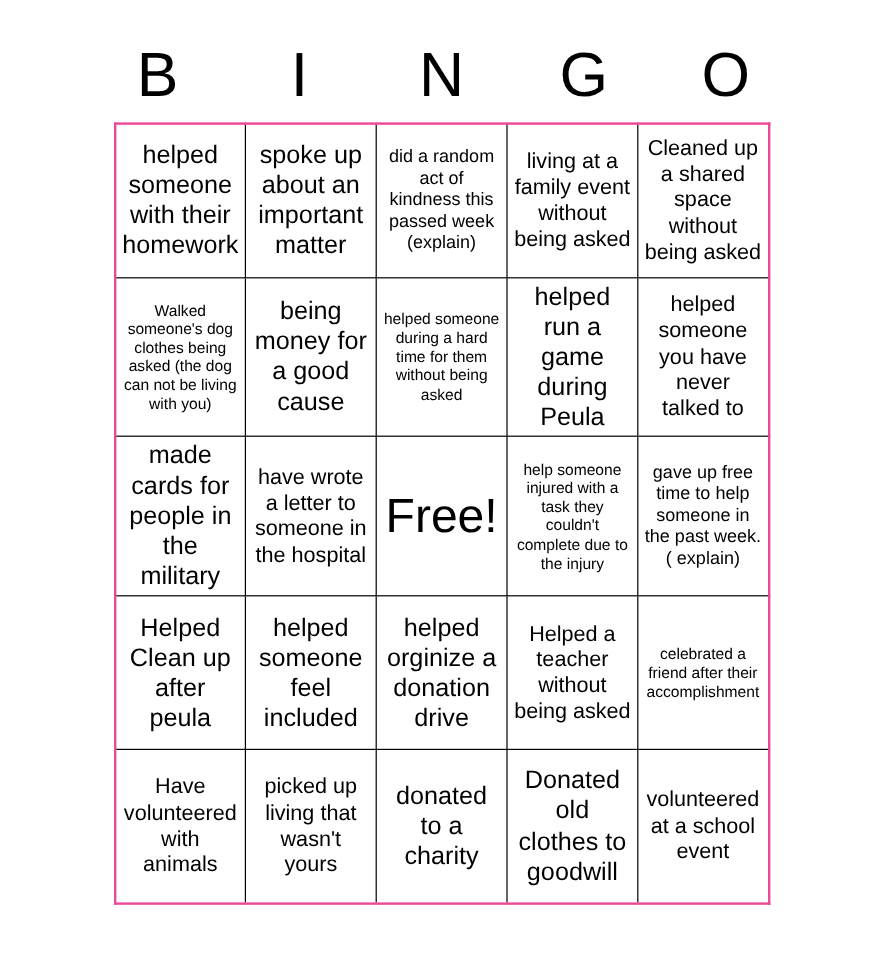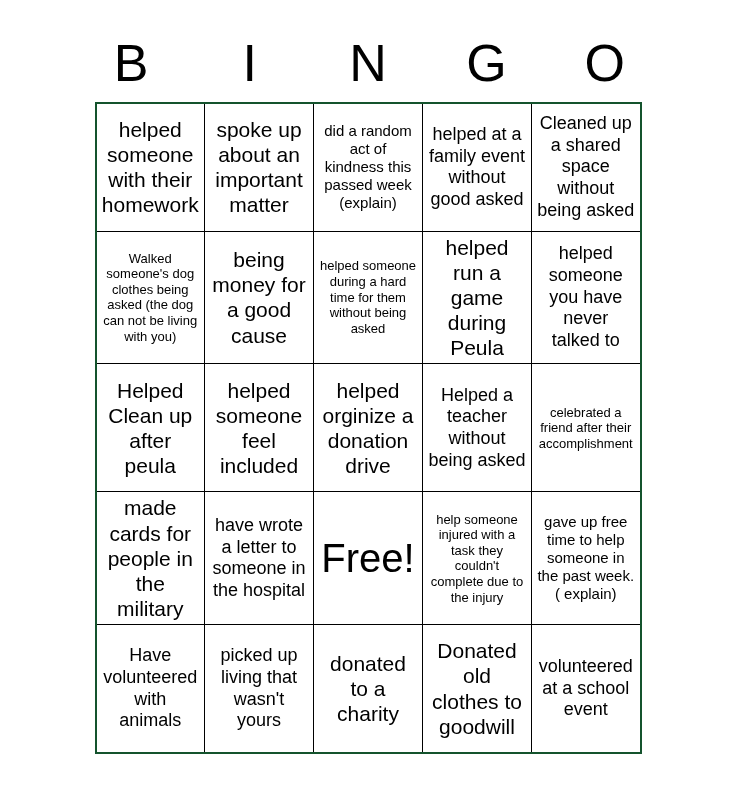--- a/index.html
+++ b/index.html
@@ -34,21 +34,21 @@
     line-height: 58px;
     font-weight: 400;
     letter-spacing: 0;
     font-family: "Liberation Sans", sans-serif;
   }
   .grid {
     width: 547px;
     margin: 0 auto;
     border-collapse: collapse;
     table-layout: fixed;
-    border: 2px solid #14532d;
+    border: 2px solid #ec4899;
   }
   .grid td {
     border: 1.5px solid #000000;
     width: 20%;
     height: 128px;
     text-align: center;
     vertical-align: middle;
     padding: 3px 5px;
     box-sizing: border-box;
     word-wrap: break-word;
@@ -73,43 +73,43 @@
     <div class="header-letter">G</div>
     <div class="header-letter">O</div>
   </div>
 
   <table class="grid">
     <tbody>
       <tr>
         <td class="fs-lg">helped someone with their homework</td>
         <td class="fs-lg">spoke up about an important matter</td>
         <td class="fs-sm">did a random act of kindness this passed week (explain)</td>
-        <td class="fs-md">helped at a family event without good asked</td>
+        <td class="fs-md">living at a family event without being asked</td>
         <td class="fs-md">Cleaned up a shared space without being asked</td>
       </tr>
       <tr>
         <td class="fs-xs">Walked someone's dog clothes being asked (the dog can not be living with you)</td>
         <td class="fs-lg">being money for a good cause</td>
         <td class="fs-xs">helped someone during a hard time for them without being asked</td>
         <td class="fs-lg">helped run a game during Peula</td>
         <td class="fs-md">helped someone you have never talked to</td>
       </tr>
       <tr>
+        <td class="fs-lg">made cards for people in the military</td>
+        <td class="fs-md">have wrote a letter to someone in the hospital</td>
+        <td class="fs-xl">Free!</td>
+        <td class="fs-xs">help someone injured with a task they couldn't complete due to the injury</td>
+        <td class="fs-sm">gave up free time to help someone in the past week. ( explain)</td>
+      </tr>
+      <tr>
         <td class="fs-lg">Helped Clean up after peula</td>
         <td class="fs-lg">helped someone feel included</td>
         <td class="fs-lg">helped orginize a donation drive</td>
         <td class="fs-md">Helped a teacher without being asked</td>
         <td class="fs-xs">celebrated a friend after their accomplishment</td>
-      </tr>
-      <tr>
-        <td class="fs-lg">made cards for people in the military</td>
-        <td class="fs-md">have wrote a letter to someone in the hospital</td>
-        <td class="fs-xl">Free!</td>
-        <td class="fs-xs">help someone injured with a task they couldn't complete due to the injury</td>
-        <td class="fs-sm">gave up free time to help someone in the past week. ( explain)</td>
       </tr>
       <tr>
         <td class="fs-md">Have volunteered with animals</td>
         <td class="fs-md">picked up living that wasn't yours</td>
         <td class="fs-lg">donated to a charity</td>
         <td class="fs-lg">Donated old clothes to goodwill</td>
         <td class="fs-md">volunteered at a school event</td>
       </tr>
     </tbody>
   </table>

